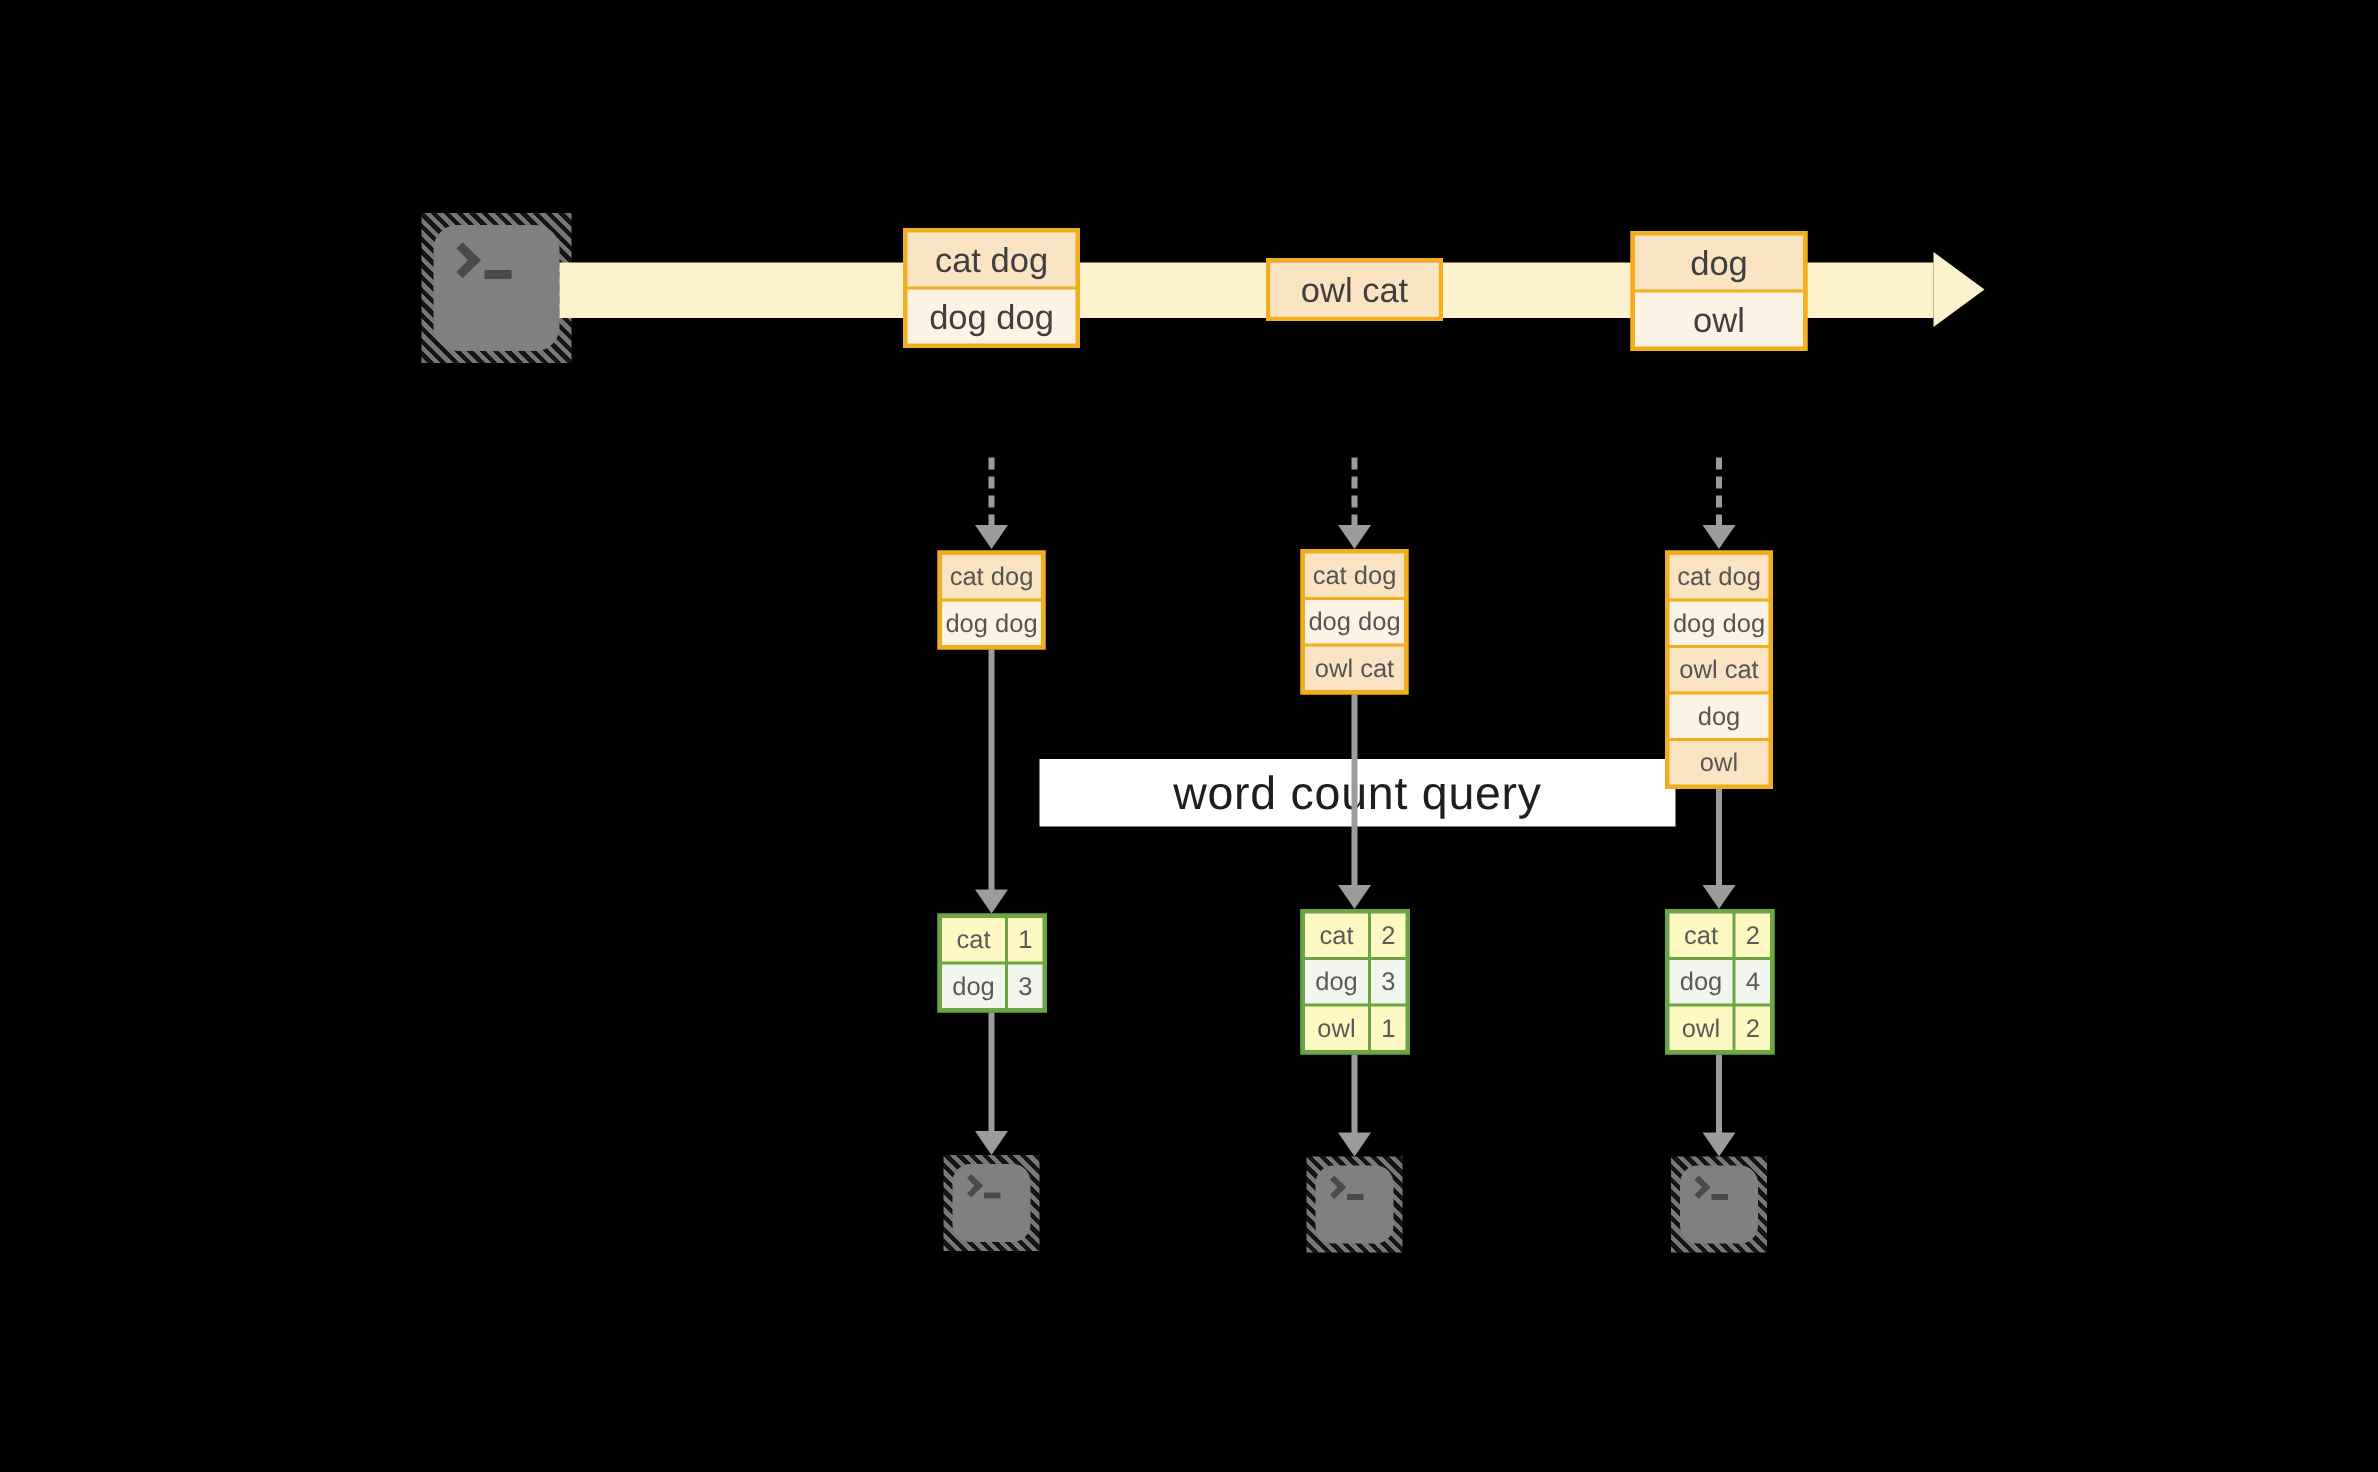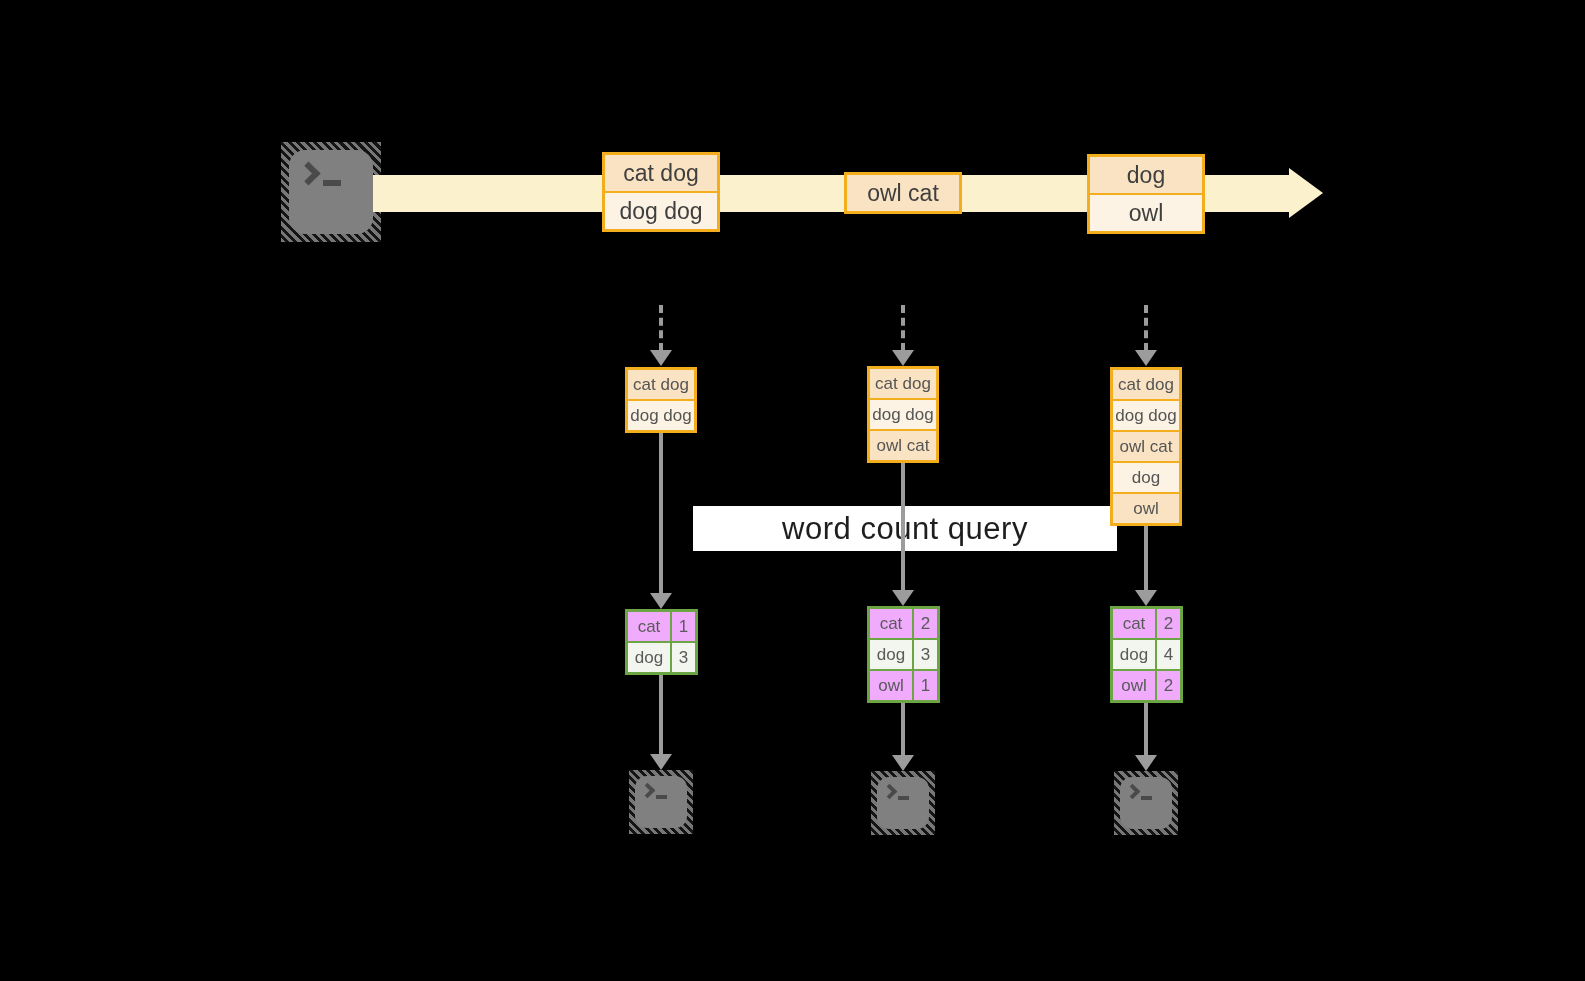--- a/index.html
+++ b/index.html
@@ -43,21 +43,21 @@
          display:flex;align-items:center;justify-content:center;}
   .wtext{font-size:31px;font-weight:300;color:#1e1e1e;letter-spacing:.5px;}
 
   
   .gtable{position:absolute;z-index:3;width:67px;border:3px solid #6CA644;background:#6CA644;
           display:flex;flex-direction:column;gap:2px;}
   .grow{display:flex;gap:2px;height:29px;}
   .gcell{display:flex;align-items:center;justify-content:center;font-size:17px;color:#5a5a5a;}
   .glab{width:42px;}
   .gval{flex:1;}
-  .g-dark .gcell{background:#f0abfc;}
+  .g-dark .gcell{background:#fef9c3;}
   .g-light .gcell{background:#F2F6EE;}
 </style>
 </head>
 <body>
 
 <div class="canvas">
 
   <div class="term" style="left:281px;top:98px;width:100px;height:100px;z-index:1;">
     <div class="term-inner" style="inset:8px;border-radius:16px;"></div>
     <span class="chev chev-big"></span>

